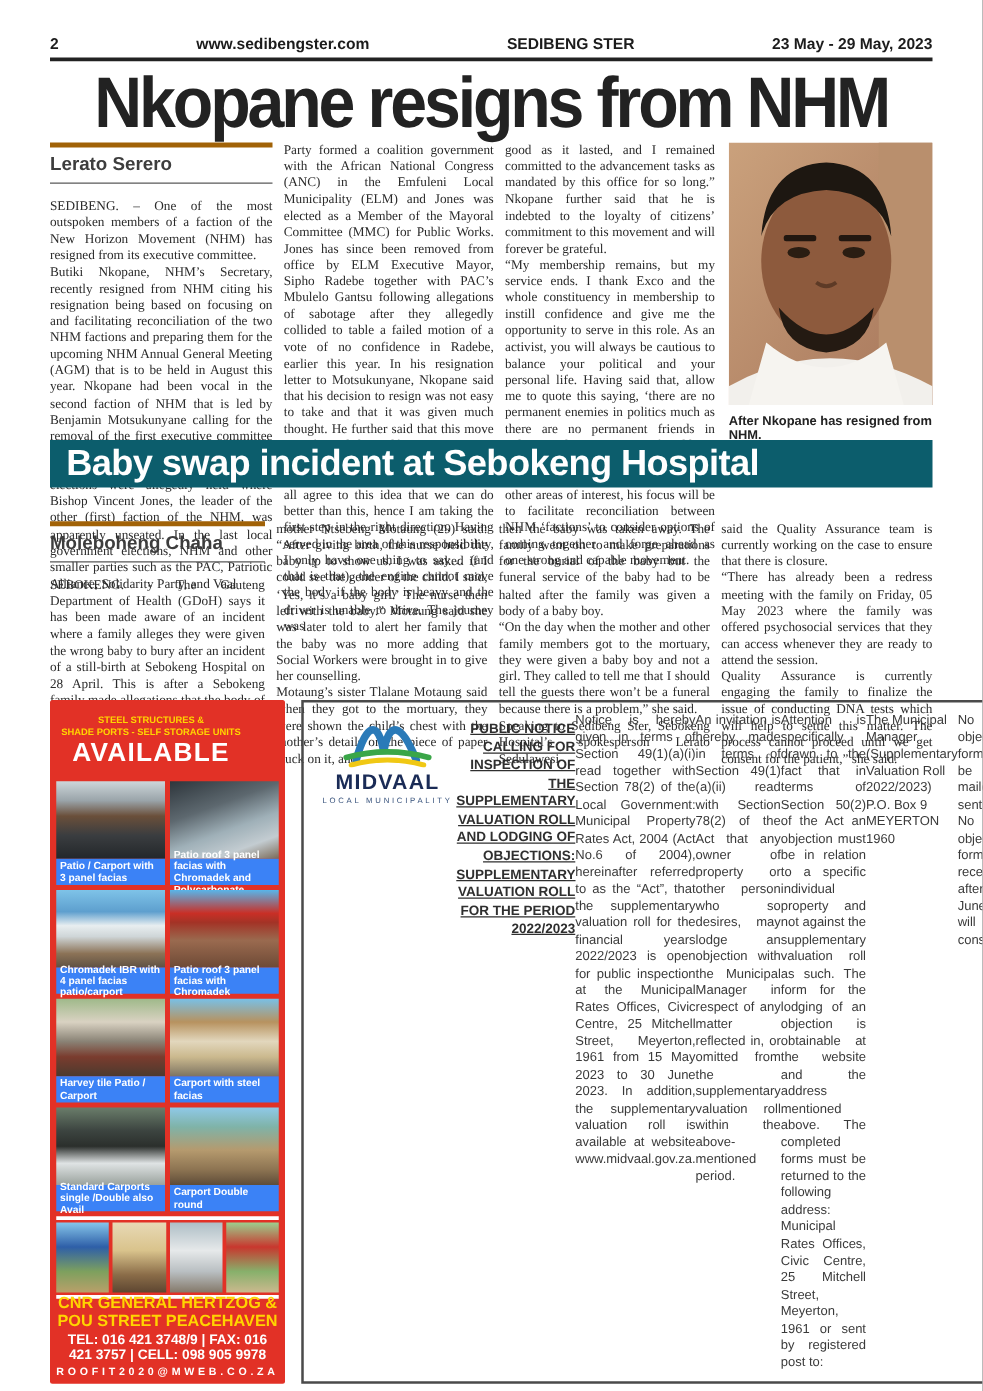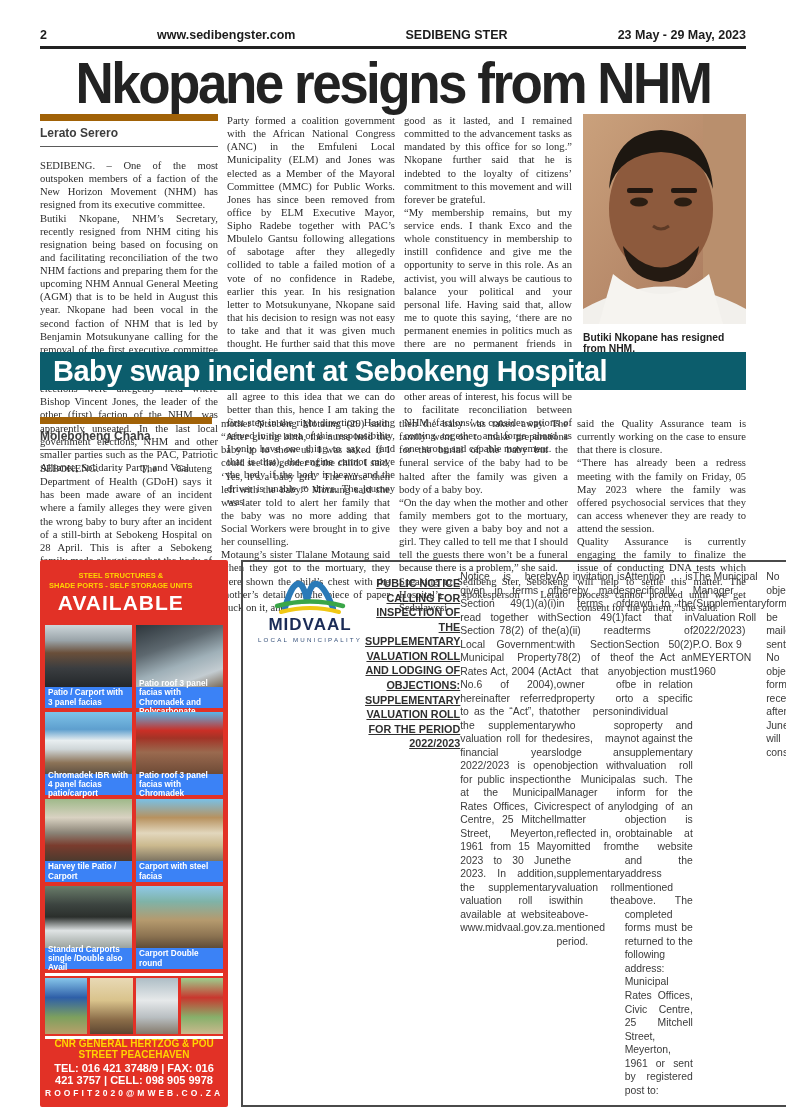--- a/index.html
+++ b/index.html
@@ -11,22 +11,22 @@
             justify-content:space-between;align-items:flex-end;
             font-weight:bold;font-size:12.5px;border-bottom:3px solid #222;padding-bottom:4px;}
   .masthead .thin{font-weight:bold;}
 
   
   .headline1{position:absolute;top:50px;left:40px;right:40px;text-align:center;
              font-size:53px;font-weight:900;letter-spacing:-2.5px;color:#222;
              font-family:"Liberation Sans",sans-serif;transform:scaleY(1.08);transform-origin:top;}
 
   
-  .byline{font-family:"Liberation Sans",sans-serif;font-weight:bold;font-size:12px;color:#3d3d3d;
-          border-top:7px solid #a16207;border-bottom:1.5px solid #5a5a5a;
+  .byline{font-family:"Liberation Sans",sans-serif;font-weight:bold;font-size:15px;color:#3d3d3d;
+          border-top:4px solid #a16207;border-bottom:1.5px solid #5a5a5a;
           padding:5px 0 6px 0;margin-bottom:12px;}
   .colwrap{display:flex;gap:9px;}
   .col{font-family:"Liberation Serif",serif;font-size:10.6px;line-height:1.24;
        text-align:justify;white-space:pre-line;color:#2b2b2b;}
 
   .article1{position:absolute;top:114px;left:40px;right:40px;height:254px;}
   .article1 .col{width:178px;}
   .a1photo-block{width:163px;margin-left:2px;}
   .a1photo{width:163px;height:210px;display:block;}
   .a1caption{font-weight:bold;font-size:10.3px;margin-top:8px;color:#222;}
@@ -56,21 +56,21 @@
   .ad-offer .small{color:#ffd400;font-weight:bold;font-size:7.5px;line-height:1.25;}
   .ad-offer .big{color:#fff;font-weight:900;font-size:21px;letter-spacing:1px;margin-top:1px;}
   .ad-row{display:flex;gap:4px;}
   .ad-cell{flex:1;display:flex;flex-direction:column;}
   .photo{height:62px;width:100%;}
   .ad-cap{height:21px;display:flex;align-items:center;color:#fff;font-weight:bold;
           font-size:8.2px;line-height:1.1;padding:0 3px;}
   .ad-strip{display:flex;gap:3px;height:56px;border-top:3px solid #fff;border-bottom:3px solid #fff;padding:2px 0;}
   .ad-strip .photo{height:100%;flex:1;}
   .ad-footer{height:50px;display:flex;flex-direction:column;justify-content:center;text-align:center;gap:2px;}
-  .ad-footer .l1{color:#ffd400;font-weight:bold;font-size:10px;}
+  .ad-footer .l1{color:#ffd400;font-weight:bold;font-size:13px;}
   .ad-footer .l2{color:#fff;font-weight:900;font-size:11px;}
   .ad-footer .l3{color:#fff;font-weight:bold;font-size:8.5px;letter-spacing:3px;}
 
   
   .ph-a{background:linear-gradient(180deg,#cdd6da 0%,#9aa4a9 25%,#6a4f3a 45%,#3a3d40 70%,#23272a 100%);}
   .ph-b{background:linear-gradient(160deg,#2e363c 0%,#5d686f 35%,#9fb0b8 60%,#c3ccd1 80%,#7a6a58 100%);}
   .ph-c{background:linear-gradient(180deg,#7ec3e8 0%,#5e9fce 28%,#e8eef0 46%,#cfd6d8 60%,#8c7357 82%,#5f5143 100%);}
   .ph-d{background:linear-gradient(180deg,#58b5ea 0%,#c92f26 30%,#a33326 42%,#9a6a4f 65%,#6e4a36 100%);}
   .ph-e{background:linear-gradient(180deg,#9fb98a 0%,#d9d2c2 30%,#8a8376 55%,#7a3c2e 75%,#4c3a2e 100%);}
   .ph-f{background:linear-gradient(180deg,#79c0e6 0%,#b7925f 30%,#e2d7bd 55%,#cbb98e 75%,#7d7462 100%);}
@@ -135,21 +135,21 @@
           <ellipse cx="78" cy="95" rx="52" ry="66" fill="#8d5a3d"></ellipse>
           <path d="M26,75 Q30,18 78,16 Q126,18 130,75 Q120,40 78,38 Q36,40 26,75 Z" fill="#1d1711"></path>
           <path d="M40,132 Q78,175 116,132 Q112,165 78,168 Q44,165 40,132 Z" fill="#241a12"></path>
           <ellipse cx="56" cy="88" rx="9" ry="4.5" fill="#2a1d12"></ellipse>
           <ellipse cx="100" cy="88" rx="9" ry="4.5" fill="#2a1d12"></ellipse>
           <rect x="44" y="74" width="26" height="5" rx="2" fill="#221710"></rect>
           <rect x="88" y="74" width="26" height="5" rx="2" fill="#221710"></rect>
           <path d="M70,112 Q78,118 86,112" stroke="#5d3a26" stroke-width="3" fill="none"></path>
           <path d="M30,160 Q78,200 126,160 L140,210 L16,210 Z" fill="#f6f4f0"></path>
         </svg>
-        <div class="a1caption">Butiki Nkopane has resigned from NHM.</div>
+        <div class="a1caption">After Nkopane has resigned from NHM.</div>
       </div>
     </div>
   </div>
 
   <div class="banner2 teal">
     <span>Baby swap incident at Sebokeng Hospital</span>
   </div>
 
   <div class="article2">
     <div class="colwrap">

